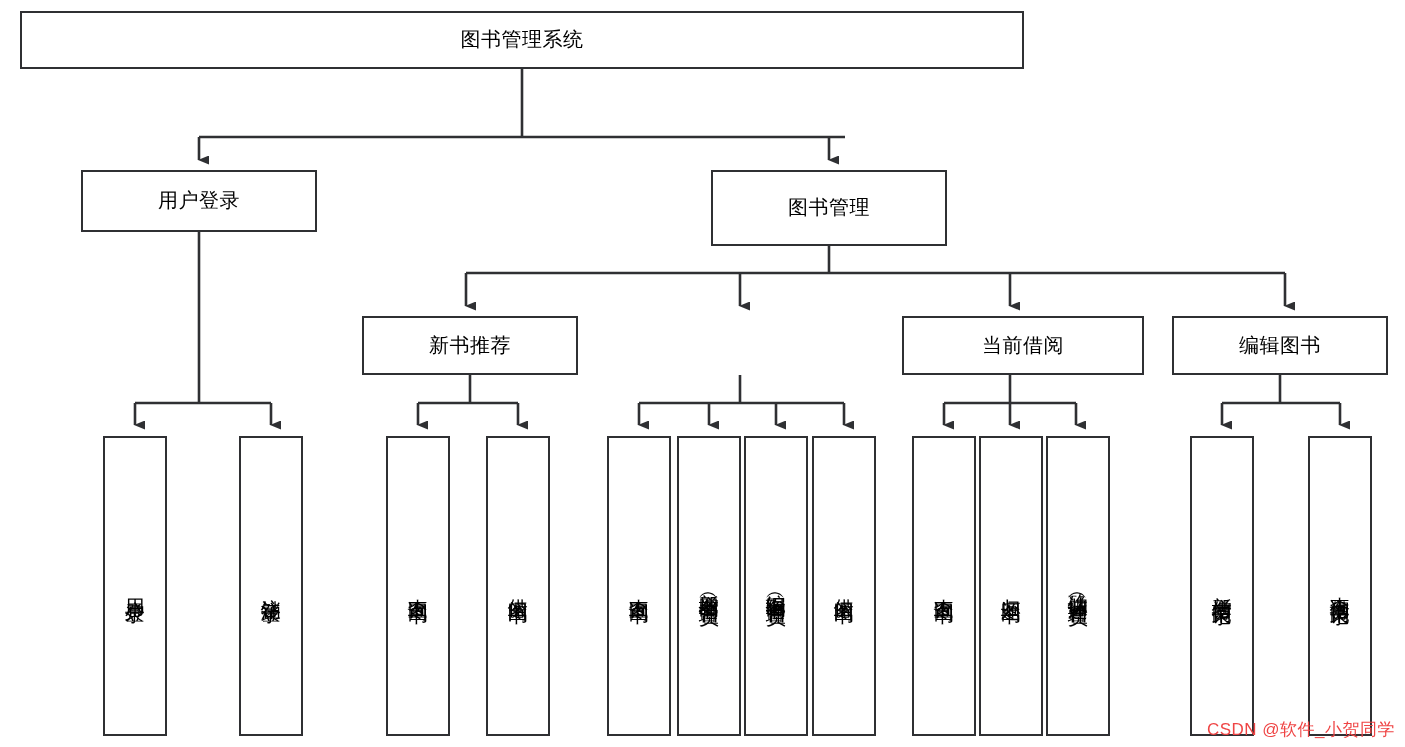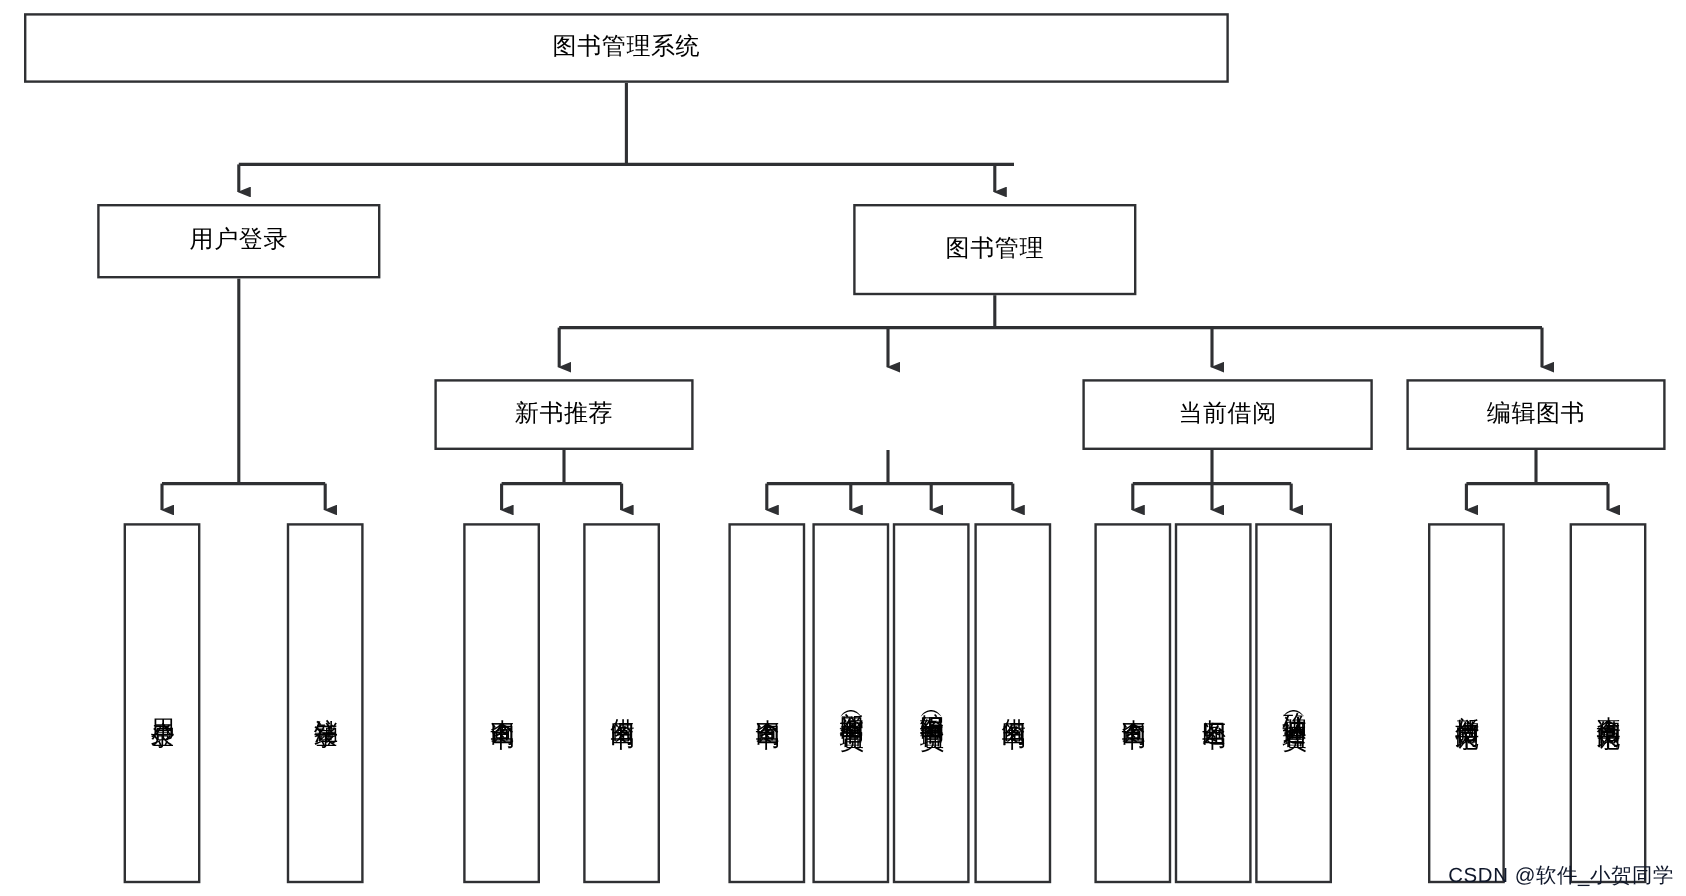--- a/index.html
+++ b/index.html
@@ -63,21 +63,21 @@
   .leaf {
     align-items: center;
     justify-content: center;
     padding-top: 2px;
   }
   #watermark {
     position: absolute;
     right: 10px;
     bottom: 6px;
     font-size: 17px;
-    color: #0f172a;
+    color: #ef4444;
     letter-spacing: 0.5px;
     white-space: nowrap;
     user-select: none;
     margin-top: 12px;
   }
 </style>
 </head>
 <body>
 
 <div id="diagram-root">

